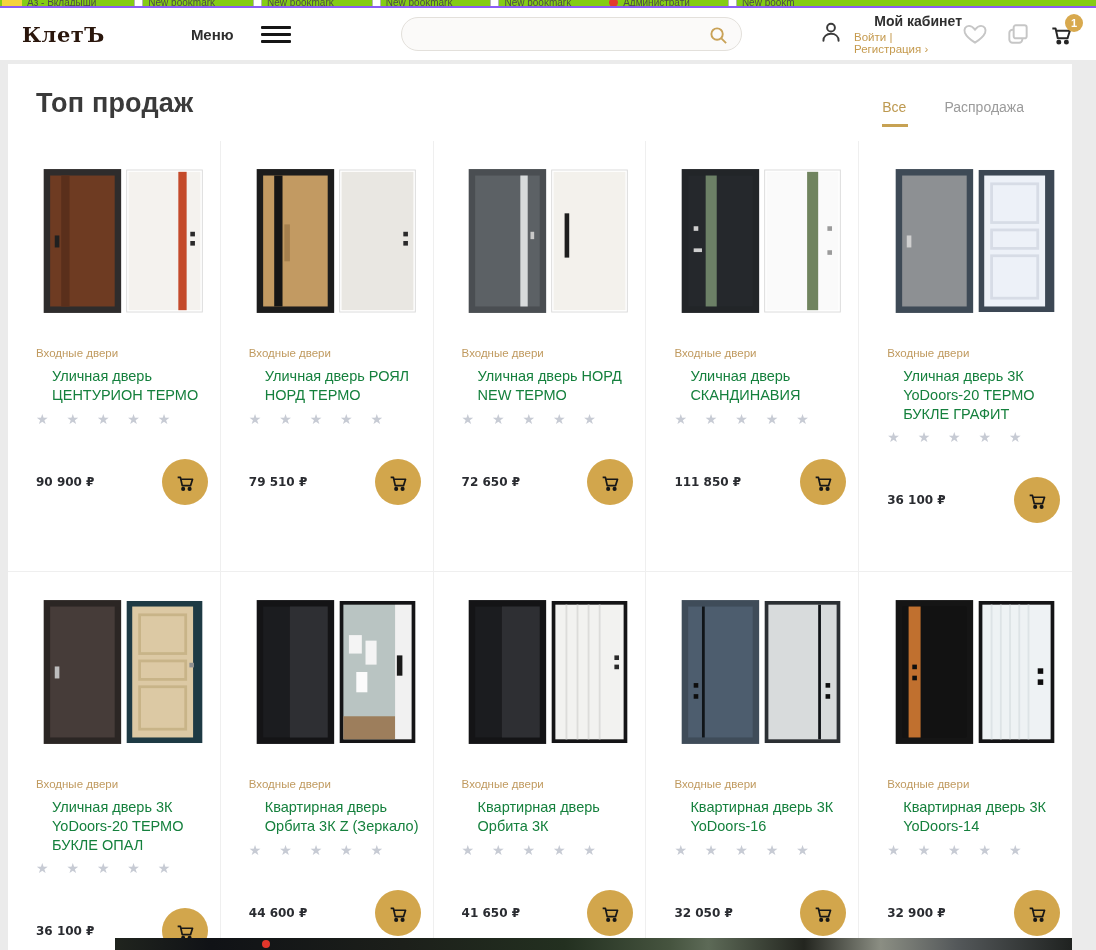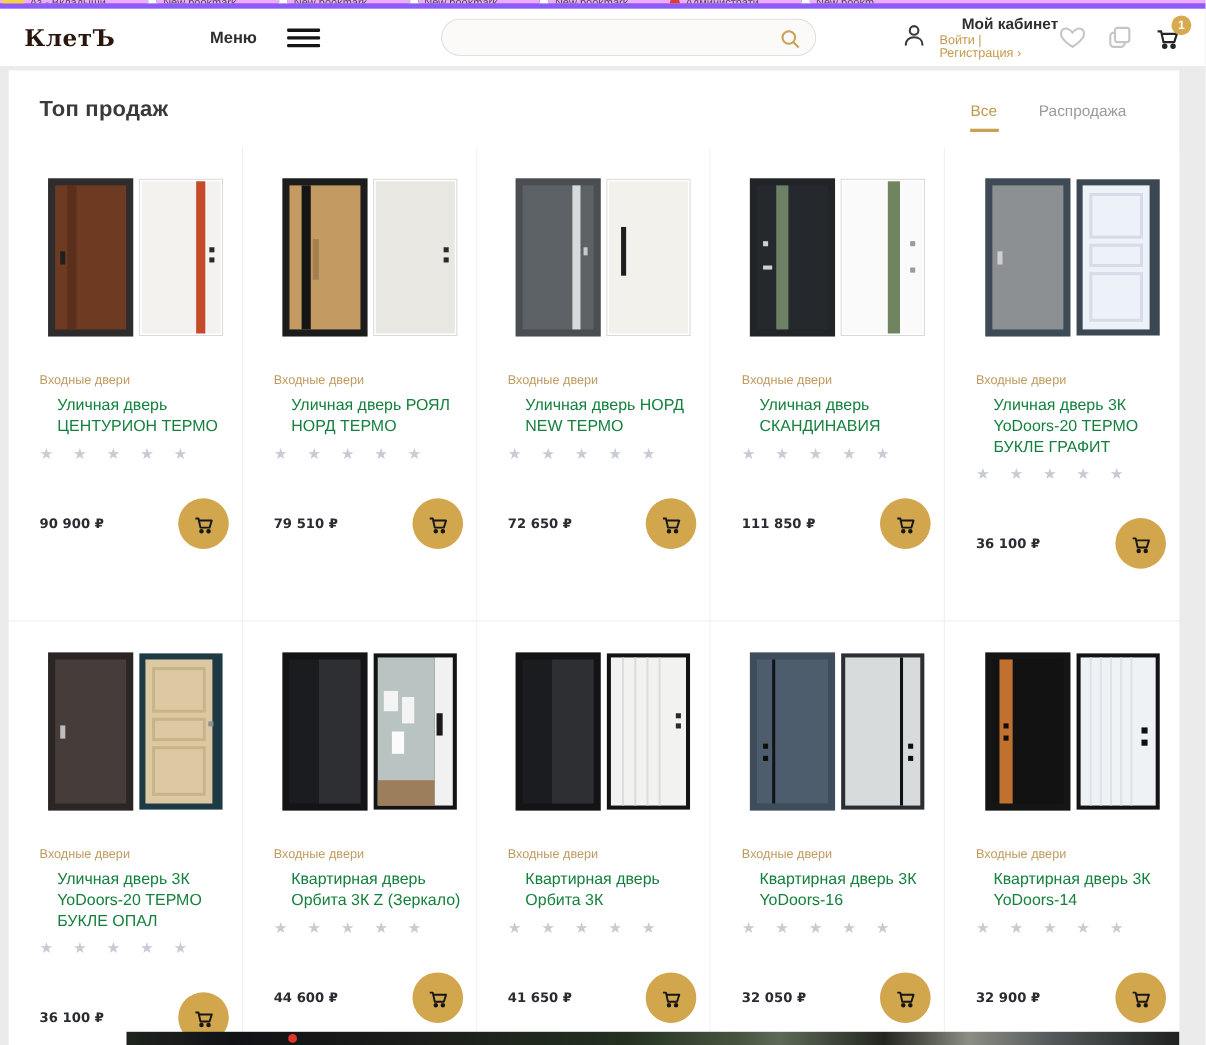--- a/index.html
+++ b/index.html
@@ -4,23 +4,23 @@
 <style>
   * { margin:0; padding:0; box-sizing:border-box; }
   html,body { width:1096px; height:950px; overflow:hidden; }
   body {
     font-family:"Liberation Sans","DejaVu Sans",sans-serif;
     background:#ebebeb; position:relative;
   }
 
   
   .bookmarks {
-    height:8px; background:#f0abfc; overflow:hidden; white-space:nowrap;
+    height:8px; background:#84cc16; overflow:hidden; white-space:nowrap;
     display:flex; align-items:flex-start; gap:38px; padding-left:2px;
-    border-bottom:5px solid #8b5cf6;
+    border-bottom:2px solid #8b5cf6;
   }
   .bm-item { display:flex; align-items:center; gap:5px; font-size:10px; color:#4a4a4a; margin-top:-4px; }
   .bm-fav { width:9px; height:9px; border:1px solid #b5b5b5; background:#fff; flex:none; margin-top:2px;}
   .bm-yellow { width:20px; height:8px; background:#f5d33f; flex:none; margin-top:2px;}
   .bm-red { width:9px; height:9px; border-radius:50%; background:#e23b2e; flex:none; margin-top:2px;}
   .bm-item span { transform:translateY(1px); display:inline-block; }
 
   
   .header {
     height:52px; background:#fff; display:flex; align-items:center;
@@ -54,21 +54,21 @@
   .hicon { width:26px; height:26px; position:relative; cursor:pointer; }
   .badge {
     position:absolute; top:-7px; right:-9px; width:18px; height:18px;
     background:#d8a94e; color:#fff; border-radius:50%; font-size:11px; font-weight:bold;
     display:flex; align-items:center; justify-content:center;
   }
 
   
   .panel { margin:4px 24px 0 8px; background:#fff; min-height:900px; }
   .section-head { display:flex; align-items:baseline; padding:24px 48px 14px 28px; }
-  .section-title { font-size:20px; font-weight:bold; color:#3a3a3a; letter-spacing:.2px; }
+  .section-title { font-size:27px; font-weight:bold; color:#3a3a3a; letter-spacing:.2px; }
   .tabs { margin-left:auto; display:flex; gap:38px; }
   .tab { font-size:14px; color:#9b9b9b; cursor:pointer; position:relative; padding-bottom:12px; }
   .tab.active { color:#bd9950; }
   .tab.active::after {
     content:""; position:absolute; left:0; bottom:0; width:26px; height:3px; background:#c7a253;
   }
 
   
   .grid { display:grid; grid-template-columns:repeat(5,1fr); }
   .card {

